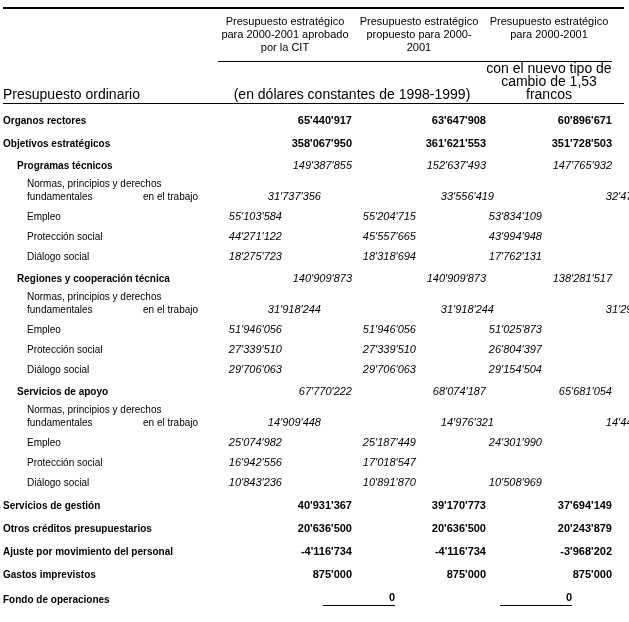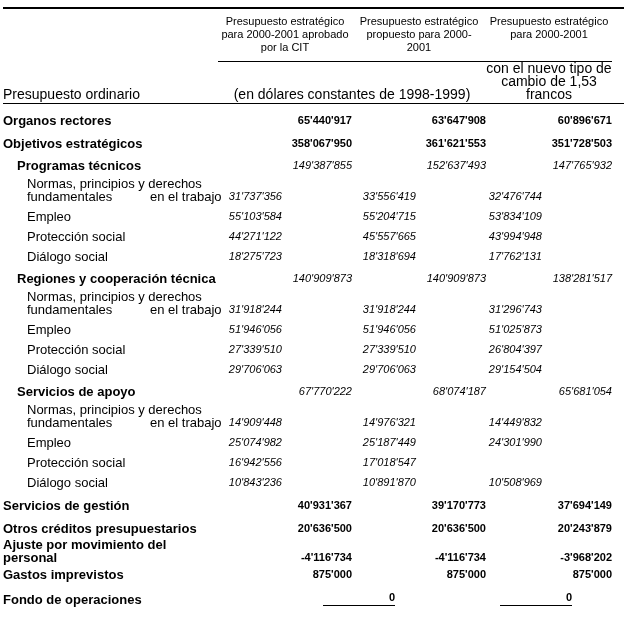--- a/index.html
+++ b/index.html
@@ -14,41 +14,41 @@
   .colhead-row .spacer { border-bottom:none; }
   .subhead-row { align-items:end; border-bottom:1px solid #000; min-height:30px; }
   .subhead-row .cell { font-size:14px; line-height:13px; padding-bottom:2px; }
   .subhead-row .rowhead { text-align:left; }
   .subhead-row .note12 { grid-column:2 / span 2; text-align:center; }
   .subhead-row .note3 { text-align:center; }
 
   
   .row { display:grid; grid-template-columns:215px 134px 134px 126px; align-items:end; }
   .cell { min-width:0; }
-  .label { font-size:13px; line-height:13px; padding-bottom:3px; position:relative; }
+  .label { font-size:10px; line-height:13px; padding-bottom:3px; position:relative; }
   .value { font-size:11px; line-height:13px; text-align:right; padding-bottom:3px;
     white-space:nowrap; }
 
   .r-bold  { height:23px; }
   .r-subtotal { height:22px; }
   .r-detail { height:20px; }
-  .r-detail.two-line { height:31px; }
+  .r-detail.two-line { height:31px;gap:39px; }
   .r-zero { height:25px;gap:43px; }
   .r-total { height:31px; margin-top:3px; }
   .mt { margin-top:3px; }
 
   .r-bold .label, .r-subtotal .label, .r-zero .label, .r-total .label { font-weight:bold; }
   .r-bold .value, .r-total .value { font-weight:bold; }
   .r-subtotal .value, .r-detail .value { font-style:italic; }
   .r-detail .value { padding-right:70px; }
 
   .lvl1 .label { padding-left:14px; }
   .lvl2 .label { padding-left:24px; }
 
-  .tab { position:absolute; left:147px; white-space:nowrap; }
+  .tab { position:absolute; left:140px; white-space:nowrap; }
 
   .r-zero .zero-line { display:inline-block; min-width:72px; text-align:right;
     border-bottom:1px solid #000; padding-bottom:1px; font-weight:bold; }
   .r-zero .zero-line.light { font-weight:normal; }
 
   .r-total .label { text-align:right; padding-right:12px; }
 </style>
 </head>
 <body>
 

